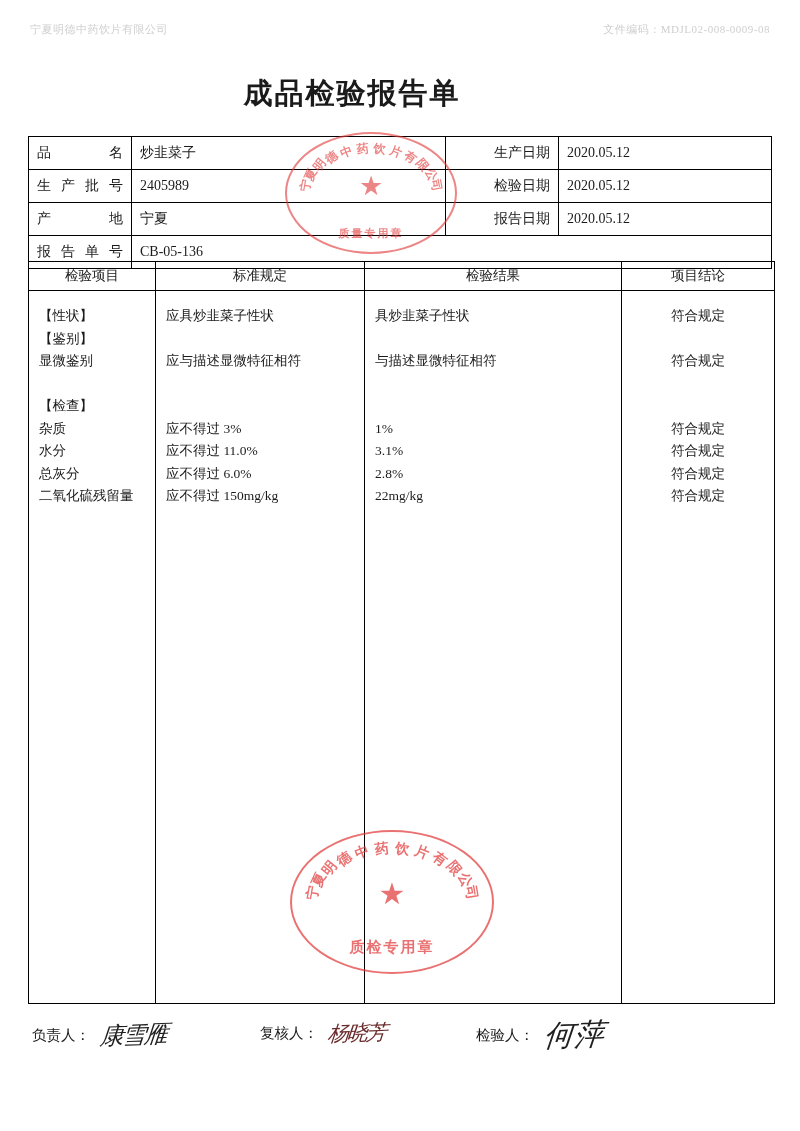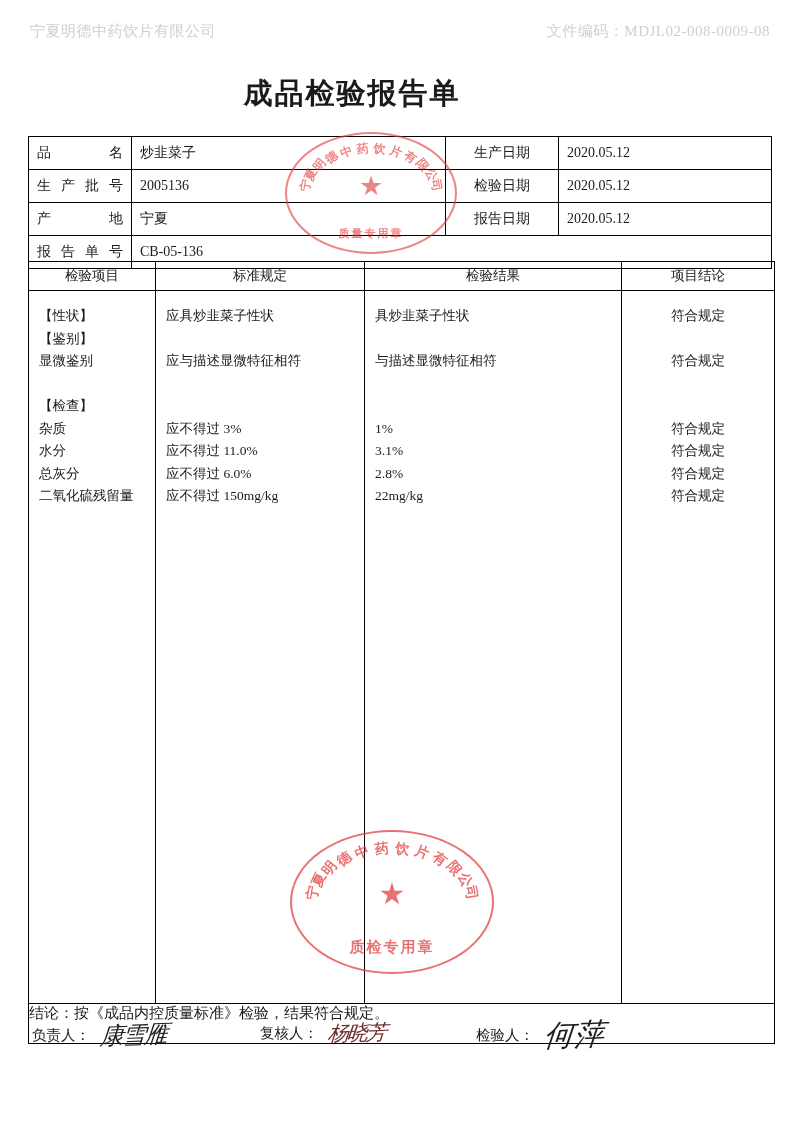--- a/index.html
+++ b/index.html
@@ -23,21 +23,21 @@
   }
 
   
   .header-row {
     position: absolute;
     top: 22px;
     left: 30px;
     right: 30px;
     display: flex;
     justify-content: space-between;
-    font-size: 15px;
+    font-size: 11px;
     color: #cfcfcf;
     letter-spacing: 0.5px;
     white-space: nowrap;
   }
   .header-row .hdr-left { font-family: "Liberation Serif", serif; }
   .header-row .hdr-right { font-family: "Liberation Serif", serif; }
 
   
   .title {
     position: absolute;
@@ -71,21 +71,21 @@
   .lbl {
     width: 86px;
     text-align: justify;
     text-align-last: justify;
     padding: 0 12px 0 10px;
     white-space: nowrap;
   }
   .val-wide { }
   .lbl2 {
     width: 96px;
-    text-align: center;
+    text-align: right;
     white-space: nowrap;
   }
   .val2 { width: 196px; }
 
   .report-no-label {
     text-align: justify;
     text-align-last: justify;
     padding: 0 12px 0 10px;
   }
   .report-no-value {
@@ -247,21 +247,21 @@
   <table class="doc-table">
     <tbody>
         <tr>
       <td class="lbl">品　　名</td>
       <td class="val-wide">炒韭菜子</td>
       <td class="lbl2">生产日期</td>
       <td class="val2">2020.05.12</td>
     </tr>
     <tr>
       <td class="lbl">生产批号</td>
-      <td class="val-wide">2005136</td>
+      <td class="val-wide">2405989</td>
       <td class="lbl2">检验日期</td>
       <td class="val2">2020.05.12</td>
     </tr>
     <tr>
       <td class="lbl">产　　地</td>
       <td class="val-wide">宁夏</td>
       <td class="lbl2">报告日期</td>
       <td class="val2">2020.05.12</td>
     </tr>
     <tr>
@@ -325,23 +325,20 @@
           <div class="row-line center blank">&nbsp;</div>
           <div class="row-line center">符合规定</div>
           <div class="row-line center blank">&nbsp;</div>
           <div class="row-line center blank">&nbsp;</div>
           <div class="row-line center">符合规定</div>
           <div class="row-line center">符合规定</div>
           <div class="row-line center">符合规定</div>
           <div class="row-line center">符合规定</div>
         </div>
       </td>
-    </tr>
-    <tr class="conc-row">
-      <td class="conc-cell" colspan="4">结论：按《成品内控质量标准》检验，结果符合规定。</td>
     </tr>
   </tbody>
     </table>
 
   <div class="sign-row">
     <div class="sign-item" style="left:4px; top:14px;">
       <span class="sign-label">负责人：</span>
       <span class="sig" id="sig-a">康雪雁</span>
     </div>
     <div class="sign-item" style="left:232px; top:14px;">

